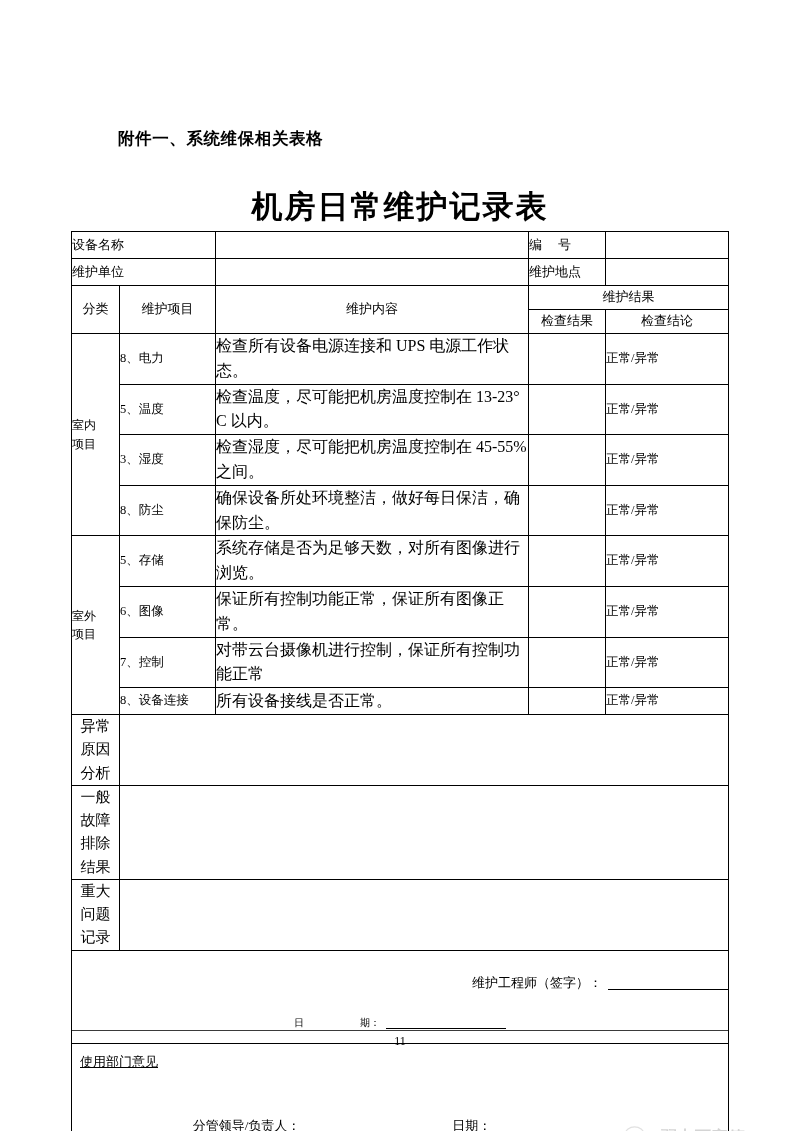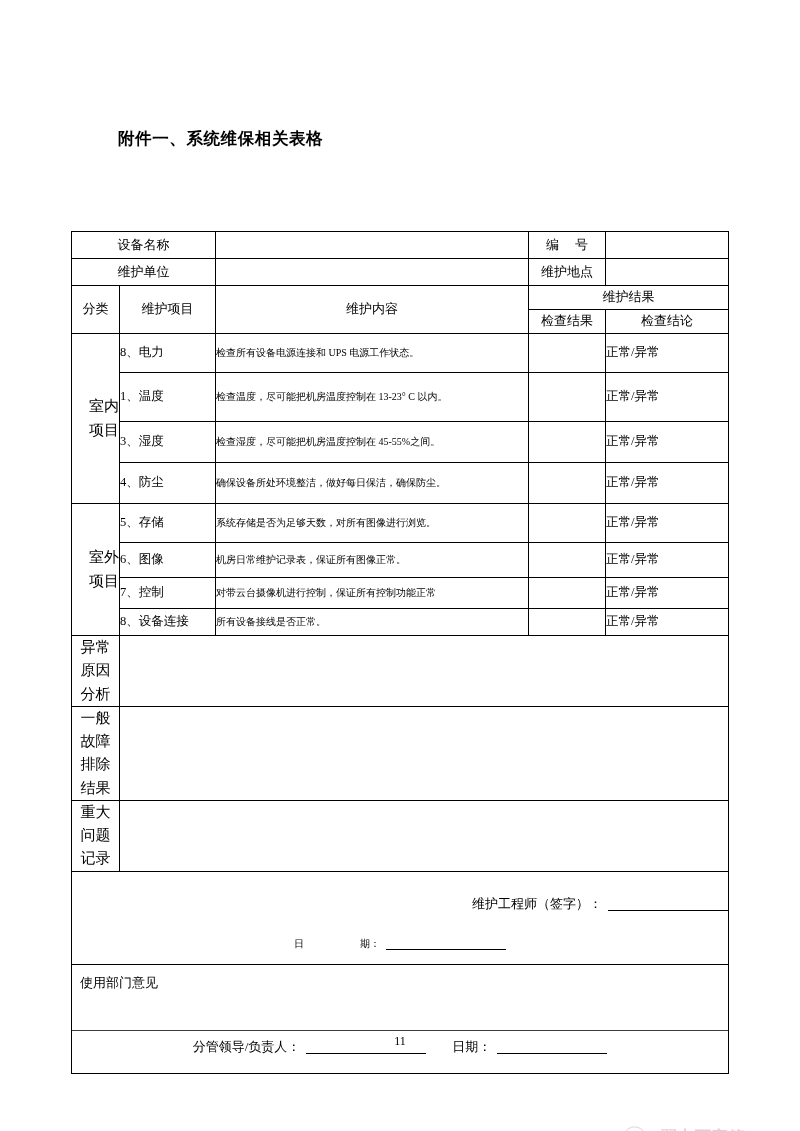--- a/index.html
+++ b/index.html
@@ -59,55 +59,54 @@
   .form-table td {
     border: 1px solid #000000;
     padding: 0;
     vertical-align: middle;
     line-height: 1.55;
   }
 
   .pad-cell { padding: 3px 6px; }
 
   .hdr-label {
-    text-align: center;
     font-size: 13px;
     height: 26px;
   }
   .blank-cell { background: #ffffff; }
 
   .spaced2 {
     display: inline-block;
     letter-spacing: 0;
   }
   .spaced2 .gap { display: inline-block; width: 16px; }
 
   .colhdr {
     text-align: center;
     font-size: 13px;
   }
 
   .cat-cell {
-    text-align: right;
-    font-size: 15px;
+    text-align: left;
+    font-size: 12px;
     line-height: 1.5;
   }
   .cat-cell span { display: block; }
 
   .item-cell {
     text-align: left;
     padding-left: 10px;
     font-size: 12.5px;
     white-space: nowrap;
   }
 
   .content-cell {
     text-align: left;
     padding: 4px 8px 4px 10px;
-    font-size: 10px;
+    font-size: 16px;
     line-height: 1.7;
   }
 
   .result-cell {
     font-size: 12.5px;
   }
 
   .vert-label {
     text-align: center;
     font-size: 15px;
@@ -156,20 +155,21 @@
 
   .dept-cell {
     padding: 0;
     height: 108px;
     position: relative;
   }
   .dept-title {
     position: absolute;
     left: 8px; top: 8px;
     font-size: 13px;
+    text-decoration: underline;
   }
   .dept-line {
     position: absolute;
     left: 0; top: 72px;
     width: 100%;
     text-align: center;
     font-size: 13px;
     white-space: nowrap;
   }
   .dept-line .sp { display: inline-block; width: 26px; }
@@ -210,20 +210,21 @@
     font-family: "Liberation Sans", "DejaVu Sans", sans-serif;
   }
 </style>
 </head>
 <body>
 
 <div class="page">
 
   <div class="attachment-title">附件一、系统维保相关表格</div>
 
+  <div class="doc-title">机房日常维护记录表</div>
 
   <table class="form-table">
     <colgroup>
       <col style="width:48px">
       <col style="width:96px">
       <col style="width:313px">
       <col style="width:77px">
       <col style="width:123px">
     </colgroup>
     <tbody>
@@ -260,54 +261,54 @@
           <span>室内</span>
           <span>项目</span>
         </td>
         <td class="item-cell" style="height:38px">8、电力</td>
         <td class="content-cell">检查所有设备电源连接和 UPS 电源工作状态。</td>
         <td class="blank-cell"></td>
         <td class="result-cell">正常/异常</td>
       </tr>
 
       <tr>
-        <td class="item-cell" style="height:48px">1、温度</td>
+        <td class="item-cell" style="height:48px">5、温度</td>
         <td class="content-cell">检查温度，尽可能把机房温度控制在 13-23° C 以内。</td>
         <td class="blank-cell"></td>
         <td class="result-cell">正常/异常</td>
       </tr>
 
       <tr>
         <td class="item-cell" style="height:40px">3、湿度</td>
         <td class="content-cell">检查湿度，尽可能把机房温度控制在 45-55%之间。</td>
         <td class="blank-cell"></td>
         <td class="result-cell">正常/异常</td>
       </tr>
 
       <tr>
-        <td class="item-cell" style="height:40px">4、防尘</td>
+        <td class="item-cell" style="height:40px">8、防尘</td>
         <td class="content-cell">确保设备所处环境整洁，做好每日保洁，确保防尘。</td>
         <td class="blank-cell"></td>
         <td class="result-cell">正常/异常</td>
       </tr>
 
       <tr>
         <td class="cat-cell" rowspan="4">
           <span>室外</span>
           <span>项目</span>
         </td>
         <td class="item-cell" style="height:38px">5、存储</td>
         <td class="content-cell">系统存储是否为足够天数，对所有图像进行浏览。</td>
         <td class="blank-cell"></td>
         <td class="result-cell">正常/异常</td>
       </tr>
 
       <tr>
         <td class="item-cell" style="height:34px">6、图像</td>
-        <td class="content-cell">机房日常维护记录表，保证所有图像正常。</td>
+        <td class="content-cell">保证所有控制功能正常，保证所有图像正常。</td>
         <td class="blank-cell"></td>
         <td class="result-cell">正常/异常</td>
       </tr>
 
       <tr>
         <td class="item-cell" style="height:30px">7、控制</td>
         <td class="content-cell">对带云台摄像机进行控制，保证所有控制功能正常</td>
         <td class="blank-cell"></td>
         <td class="result-cell">正常/异常</td>
       </tr>

